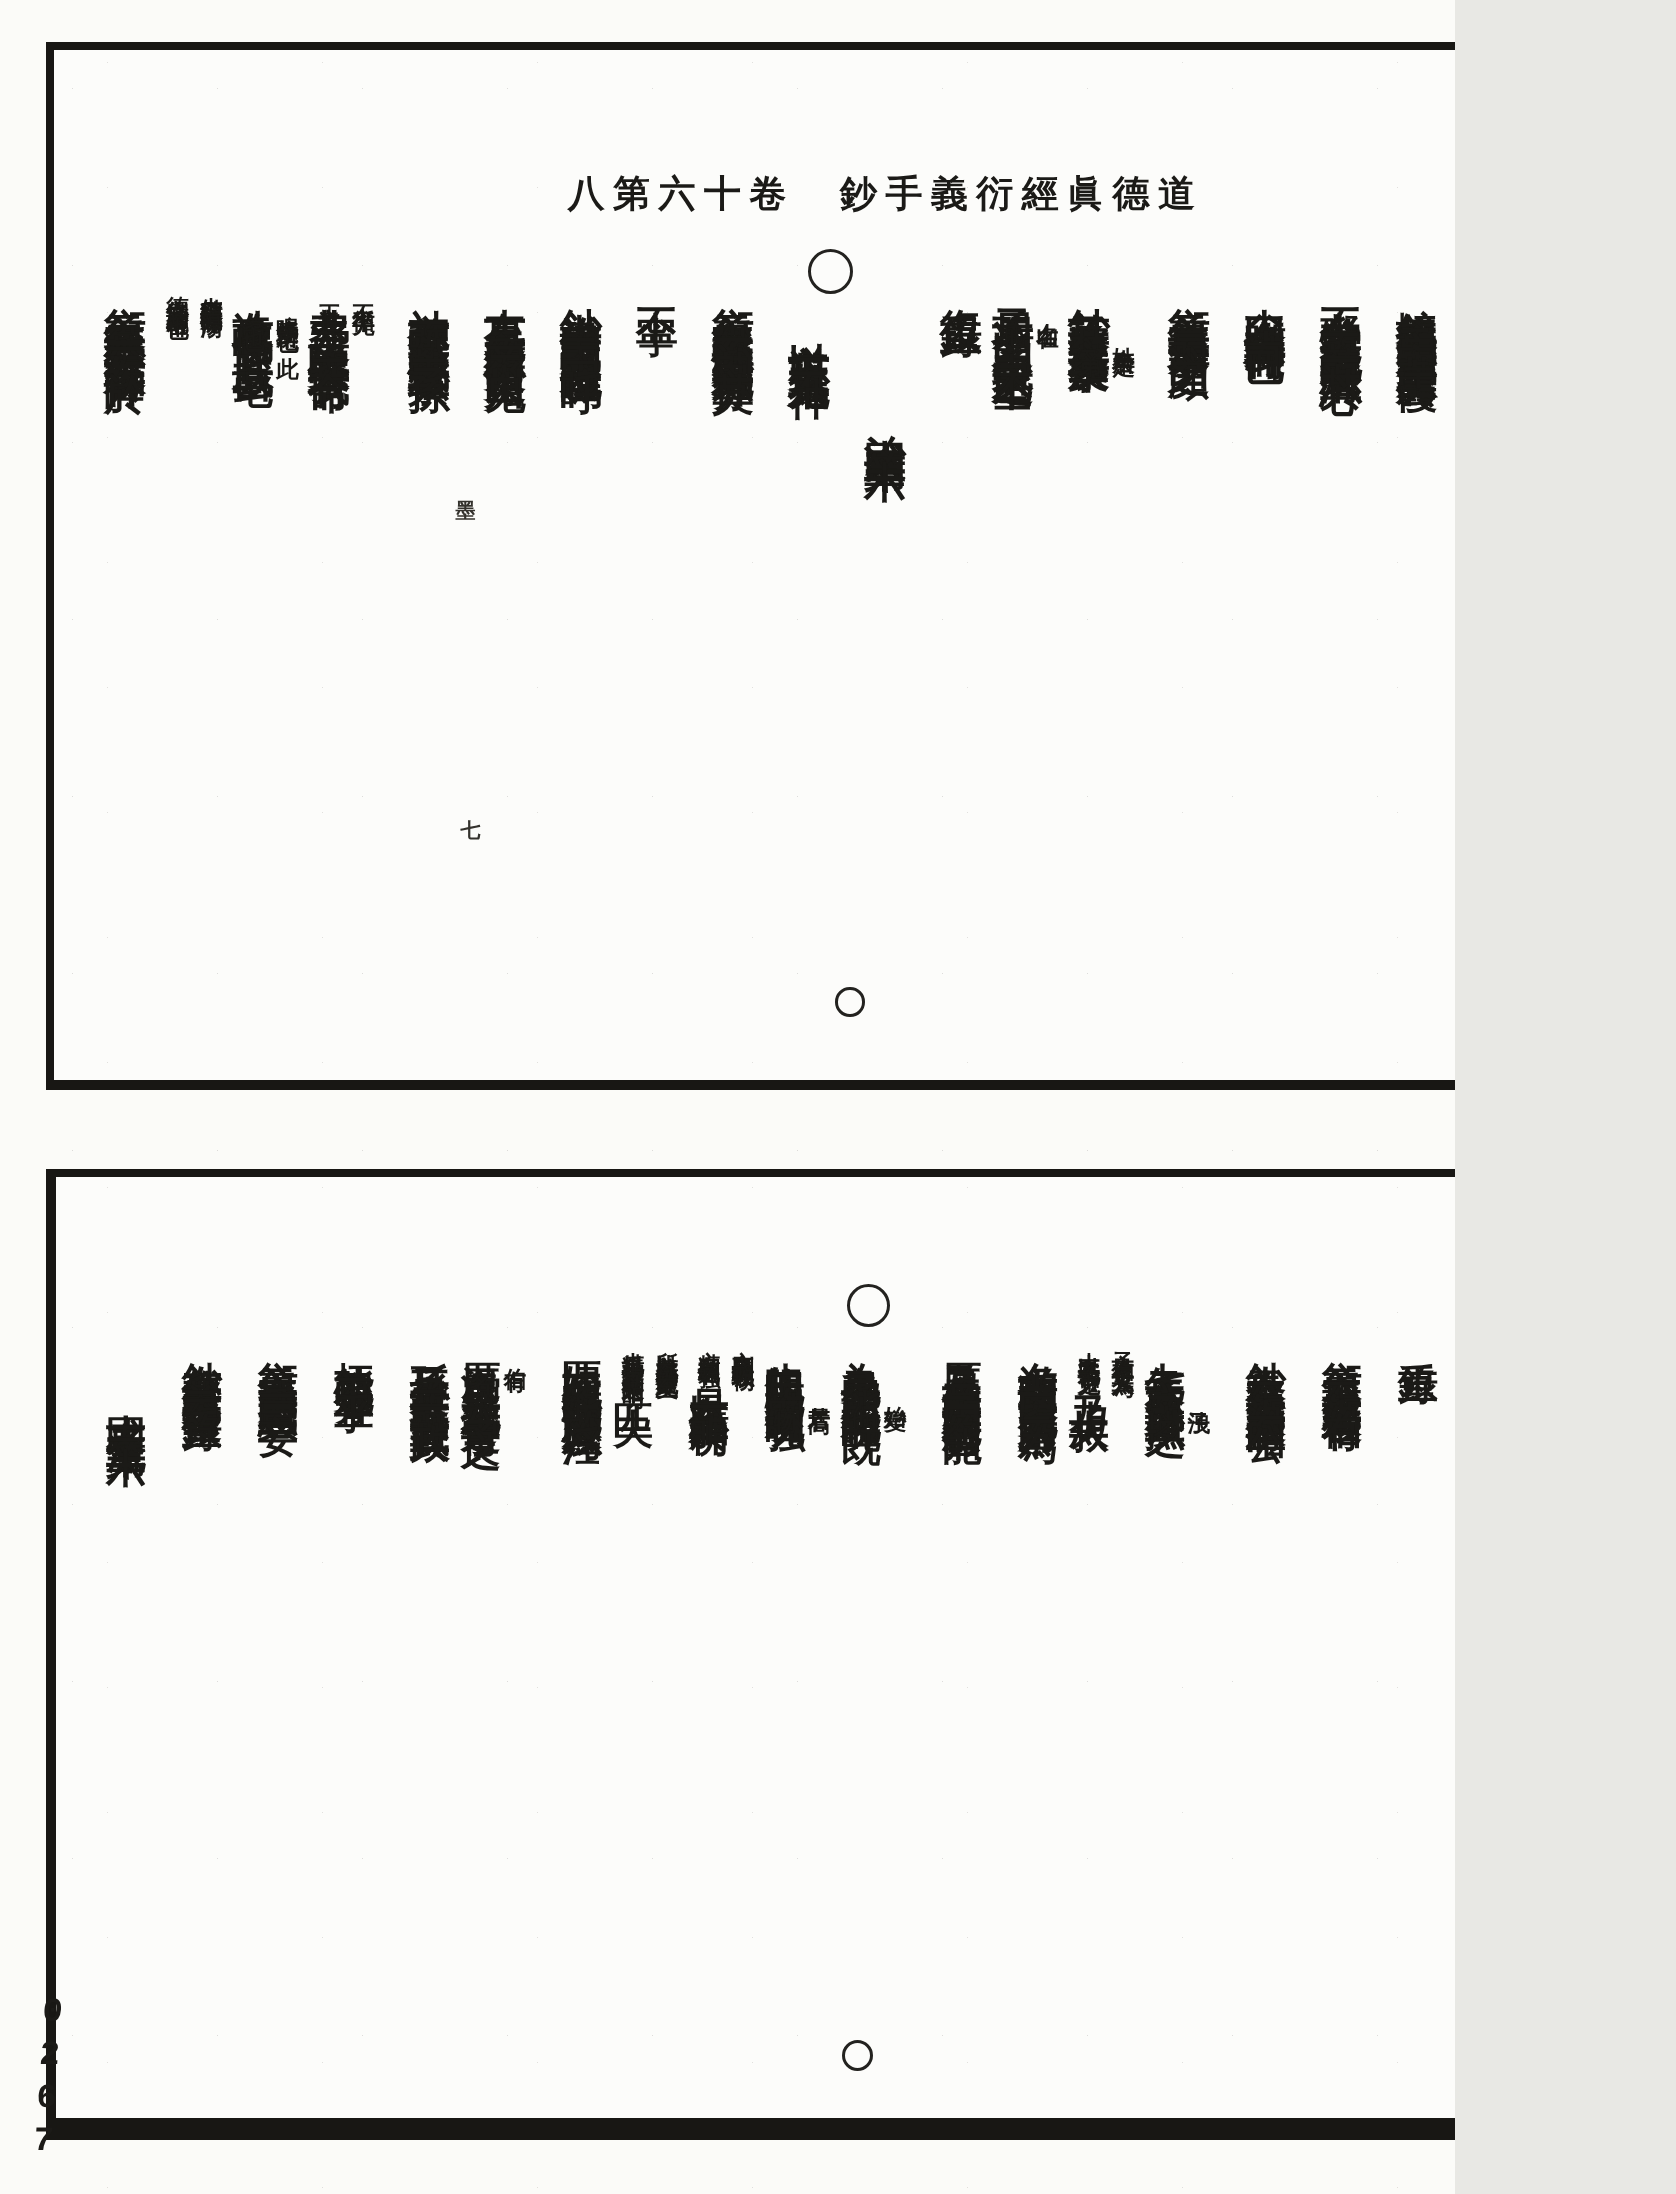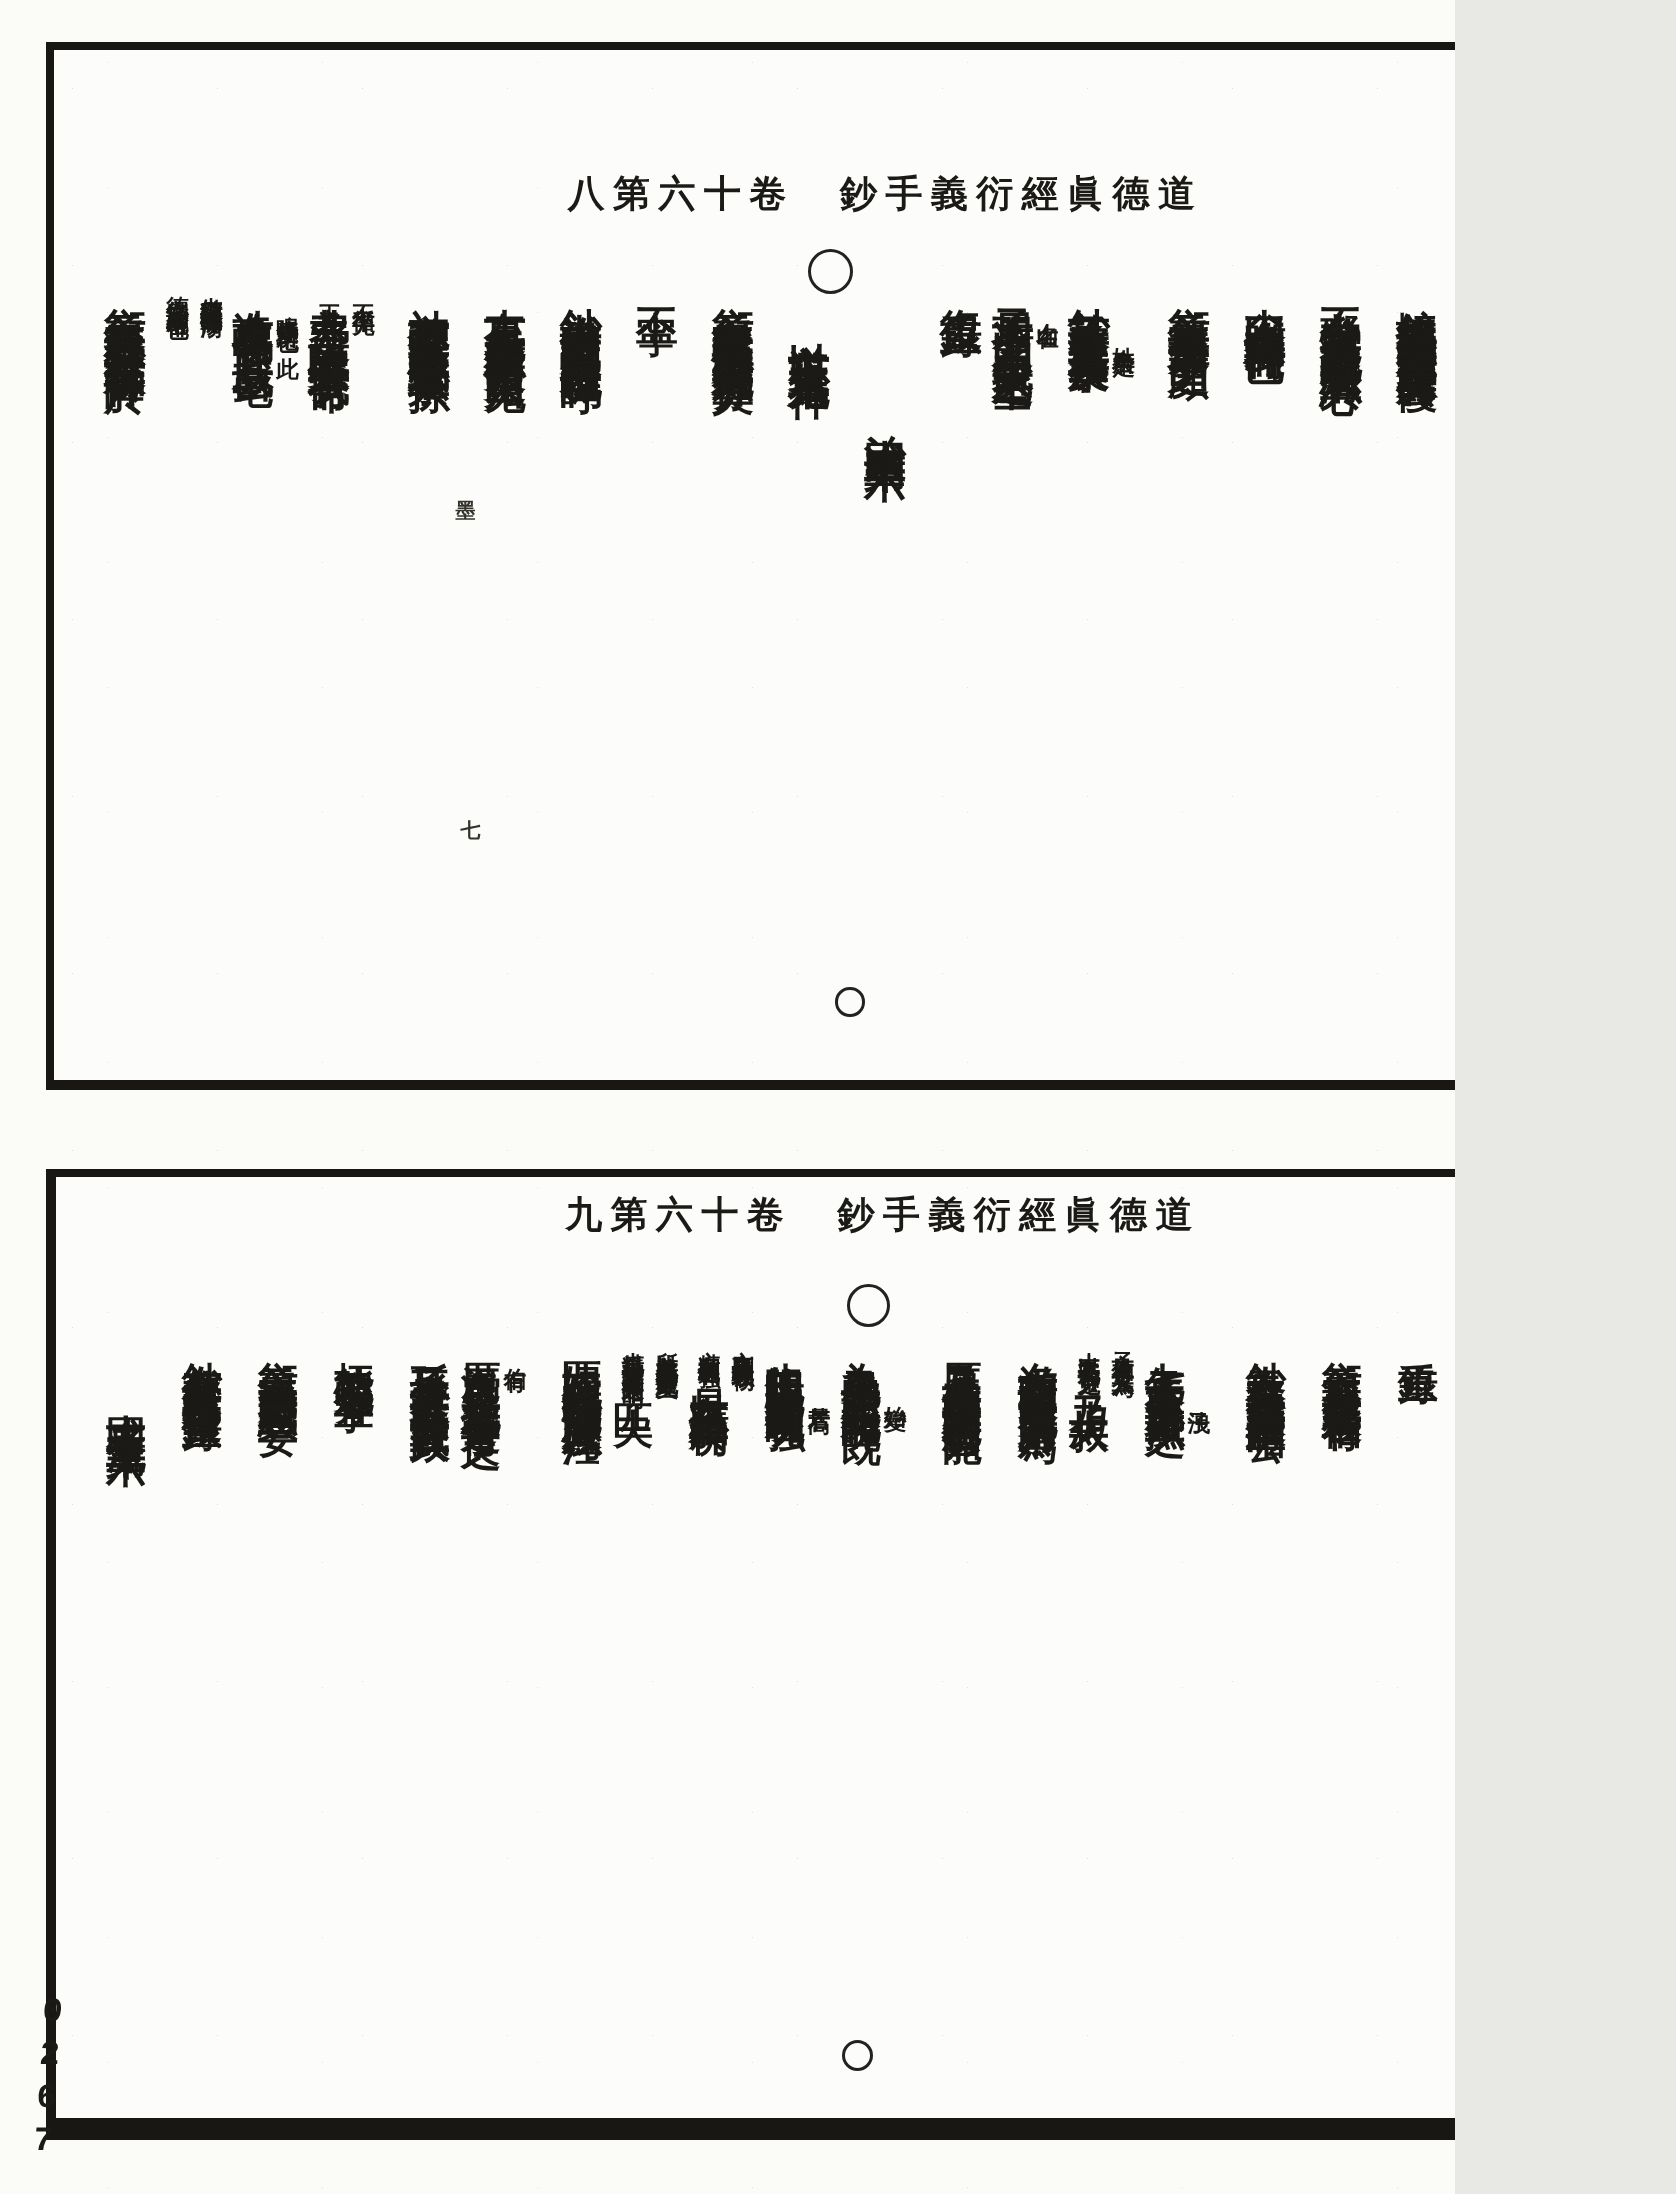--- a/index.html
+++ b/index.html
@@ -63,21 +63,20 @@
         <div class="col"><span class="note"><span class="sub">由桀積惡於鳴條而湯</span><span class="sub">德之修則始於亳都也</span></span></div>
         <div class="col"><span class="m">衍義云春秋魯莊公三十二年有神降於</span></div>
       </div>
   <div class="circle" style="left: 754px; top: 199px; width: 39px; height: 39px;"></div>
       <div class="circle" style="left: 781px; top: 937px; width: 23.5px; height: 23.5px;"></div>
       <div class="margin-mark" style="left: 401px; top: 434px;">墨</div>
       <div class="margin-mark" style="left: 406px; top: 754px;">七</div>
     </div>
 
   <div class="page page-bottom">
-    <div class="header">九第六十卷　鈔手義衍經眞德道</div>
     <div class="cols">
         <div class="col"><span class="m">萃</span></div>
         <div class="col"><span class="m">鈔春秋魯莊公三十二年義中已全不復</span></div>
         <div class="col"><span class="m">重錄</span></div>
         <div class="col"><span class="m">衍義云襄公三十年鄭人殺伯有</span></div>
         <div class="col"><span class="m">鈔春秋襄公三十年鄭人殺伯有至昭公</span></div>
         <div class="col"><span class="m">七年子產立公孫洩及良止以撫之</span><span class="note"><span class="sub">洩子</span><span class="sub">孔之</span></span></div>
         <div class="col"><span class="note"><span class="sub">子良止伯有之子立二人為</span><span class="sub">大夫以安子孔伯有之鬼</span></span><span class="m">乃止子大叔</span></div>
         <div class="col"><span class="m">名游吉問其故子產曰鬼有所歸乃不為</span></div>
         <div class="col"><span class="m">厲及子產適晉趙景子問焉曰伯有猶能</span></div>

